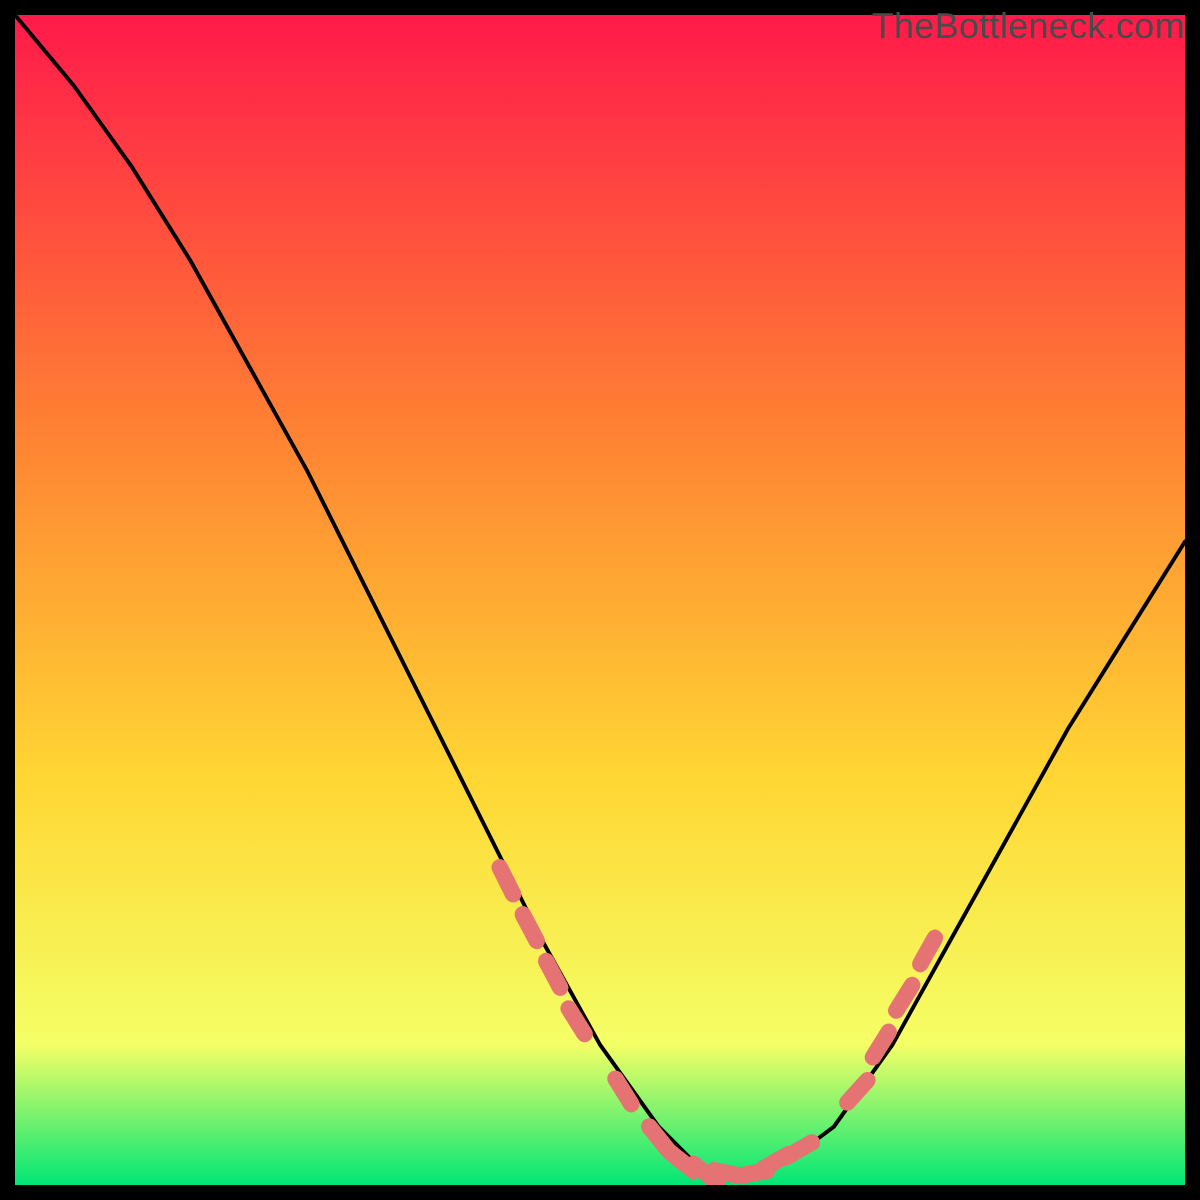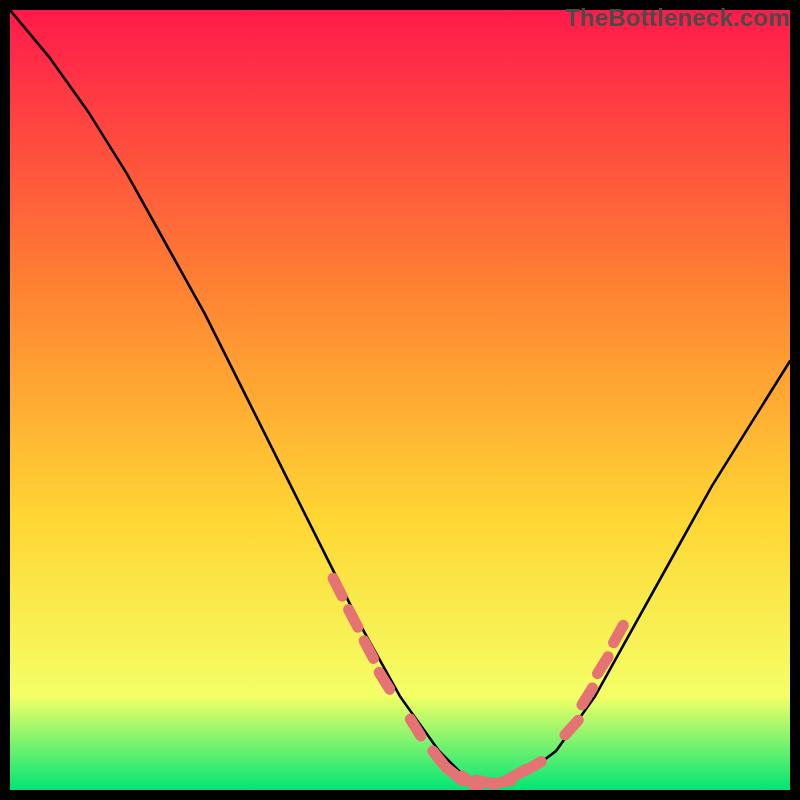--- a/index.html
+++ b/index.html
@@ -16,21 +16,21 @@
     height: 800px;
     background: #000;
     position: relative;
   }
   .watermark {
     position: absolute;
     top: 4px;
     right: 10px;
     color: #4a4a4a;
     font-size: 24px;
-    font-weight: bold;
+    font-weight: normal;
     letter-spacing: 0.2px;
     z-index: 10;
   }
   .plot {
     position: absolute;
     left: 10px;
     top: 10px;
     width: 780px;
     height: 780px;
   }

